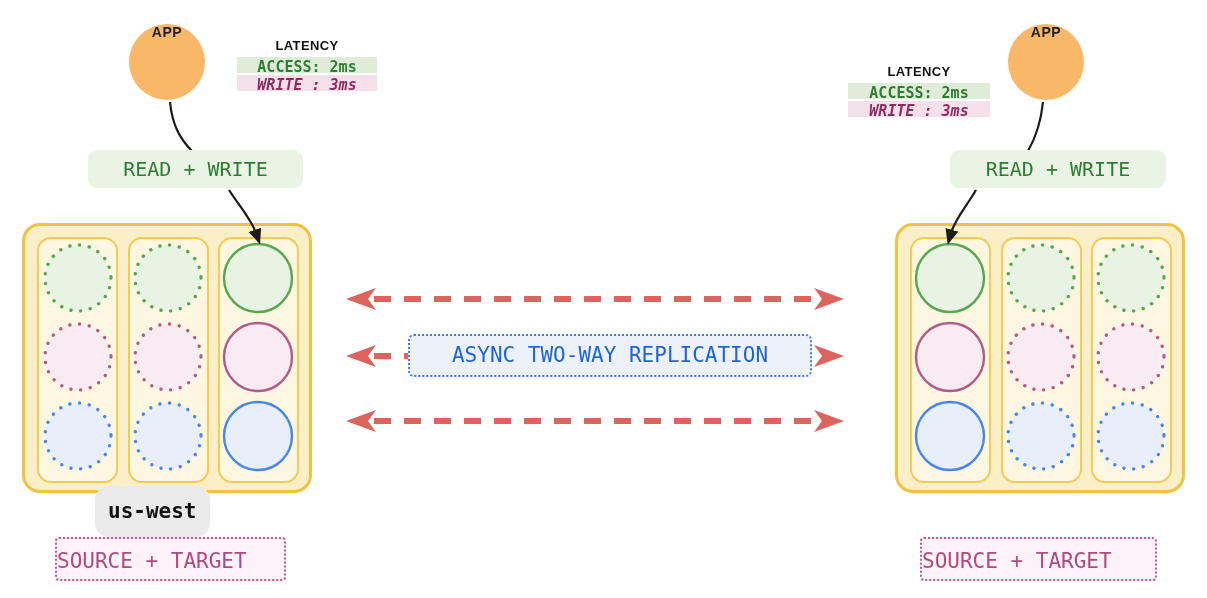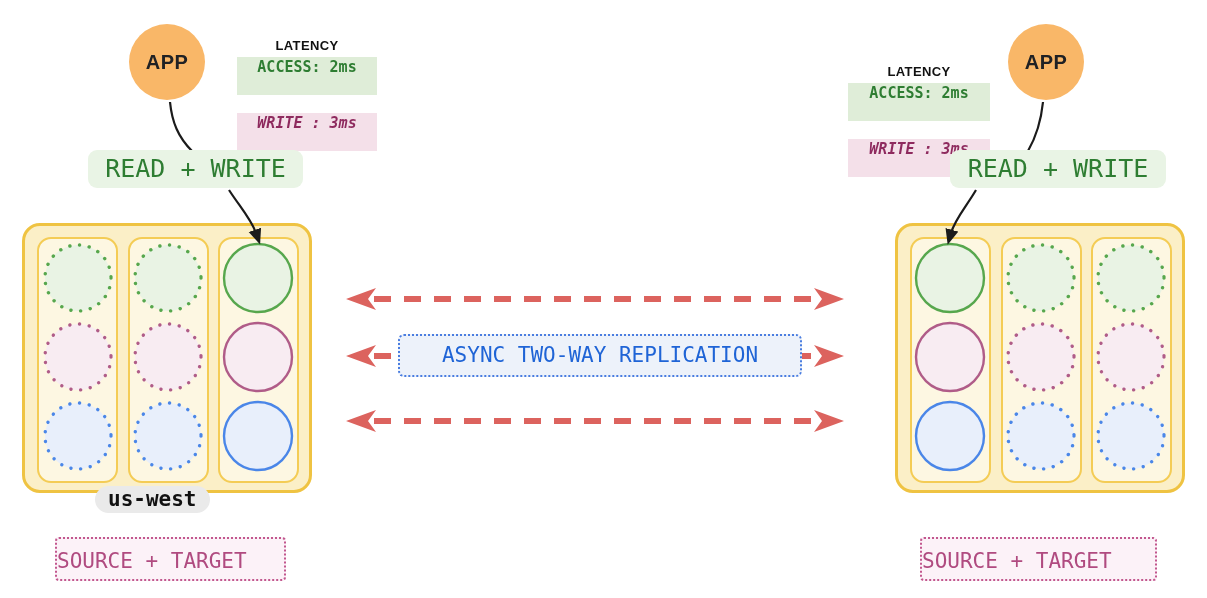--- a/index.html
+++ b/index.html
@@ -1,38 +1,38 @@
 <!DOCTYPE html>
 <html style="--color-app-circle: #F9B768; --color-green-text: #2E7D32; --color-green-pill-bg: #E9F4E5; --color-green-row-bg: #DFEDD8; --color-magenta-text: #8E2A5E; --color-magenta-row-bg: #F4E0E9; --color-cluster-fill: #FBEFC7; --color-cluster-border: #EFC342; --color-column-fill: #FDF7E2; --color-column-border: #F4CC55; --color-circle-green: #57A74D; --color-circle-green-fill: #E9F3E4; --color-circle-pink: #B05C88; --color-circle-pink-fill: #F8ECF2; --color-circle-blue: #4A86E8; --color-circle-blue-fill: #E8EFFB; --color-arrow-red: #DC635E; --color-replication-text: #1F64D6; --color-replication-bg: #EDF2FA; --color-replication-border: #4A7DE0; --color-role-text: #B04B80; --color-role-border: #C2578E; --color-role-bg: #FCF2F8; --color-region-pill-bg: #EAEAEA; --color-ink: #1B1B1B;"><head>
 <meta charset="utf-8">
 <title>ASYNC TWO-WAY REPLICATION</title>
 <style>
   html,body{margin:0;padding:0;background:#ffffff;}
   .canvas{position:relative;width:1207px;height:598px;background:#ffffff;overflow:hidden;
           font-family:"DejaVu Sans Mono","Liberation Mono",monospace;}
 
   .app-circle{position:absolute;width:76px;height:76px;border-radius:50%;
-    background:var(--color-app-circle);display:flex;align-items:center;justify-content:center;
-    font-family:"Liberation Sans",sans-serif;font-weight:bold;font-size:20px;letter-spacing:.5px;
+    background:var(--color-app-circle);display:flex;align-items:flex-start;justify-content:center;
+    font-family:"Liberation Sans",sans-serif;font-weight:bold;font-size:14px;letter-spacing:.5px;
     color:#202124;z-index:3;}
   .app-circle.west{left:129px;top:24px;}
   .app-circle.east{left:1008px;top:24px;}
 
   .latency{position:absolute;z-index:3;text-align:center;}
   .latency.west{left:237px;top:38px;width:140px;}
   .latency.east{left:848px;top:64px;width:142px;}
   .latency-title{font-family:"Liberation Sans",sans-serif;font-weight:bold;font-size:13px;
     letter-spacing:.4px;color:#111;margin-bottom:4px;}
-  .latency-row{height:38px;line-height:21px;font-size:15px;font-weight:bold;margin-bottom:18px;}
+  .latency-row{height:16px;line-height:21px;font-size:15px;font-weight:bold;margin-bottom:2px;}
   .latency-row.access{background:var(--color-green-row-bg);color:var(--color-green-text);}
   .latency-row.write{background:var(--color-magenta-row-bg);color:var(--color-magenta-text);font-style:italic;}
 
   .action-pill{position:absolute;height:38px;line-height:38px;text-align:center;
     background:var(--color-green-pill-bg);color:var(--color-green-text);
-    font-size:25px;font-weight:500;border-radius:9px;z-index:3;}
+    font-size:20px;font-weight:500;border-radius:9px;z-index:3;}
   .action-pill.west{left:88px;top:150px;width:215px;}
   .action-pill.east{left:950px;top:150px;width:216px;}
 
   .cluster{position:absolute;width:290px;height:270px;border:3px solid var(--color-cluster-border);
     background:var(--color-cluster-fill);border-radius:18px;z-index:1;box-sizing:border-box;}
   .cluster.west{left:22px;top:223px;}
   .cluster.east{left:895px;top:223px;}
   .db-col{position:absolute;top:11px;width:81px;height:246px;box-sizing:border-box;
     border:2px solid var(--color-column-border);background:var(--color-column-fill);border-radius:14px;}
   .db-col.c1{left:12px}.db-col.c2{left:103px}.db-col.c3{left:193px}
@@ -41,33 +41,33 @@
   .curve{fill:none;stroke:var(--color-ink);stroke-width:2.2px;}
   .red-dash{stroke:var(--color-arrow-red);stroke-width:6px;stroke-dasharray:17 13;fill:none;}
   .red-fill{fill:var(--color-arrow-red);}
   .black-head{fill:var(--color-ink);}
   .circ{stroke-width:2.4px;}
   .circ.dotted{stroke-width:3.4px;stroke-dasharray:0.1 9.7;stroke-linecap:round;}
   .circ.g{stroke:var(--color-circle-green);fill:var(--color-circle-green-fill);}
   .circ.p{stroke:var(--color-circle-pink);fill:var(--color-circle-pink-fill);}
   .circ.b{stroke:var(--color-circle-blue);fill:var(--color-circle-blue-fill);}
 
-  .region-pill{position:absolute;top:486px;height:27px;line-height:27px;padding:0 13px;
+  .region-pill{position:absolute;top:486px;height:27px;line-height:27px;padding:12px 13px;
     background:var(--color-region-pill-bg);border-radius:14px;font-weight:bold;font-size:21px;
     color:#111;z-index:3;}
   .region-pill.west{left:95px;}
   .region-pill.east{left:993px;}
 
   .role-box{position:absolute;top:537px;height:44px;line-height:44px;text-align:left;
     border:2px dotted var(--color-role-border);background:var(--color-role-bg);
     color:var(--color-role-text);font-size:21px;border-radius:4px;z-index:3;box-sizing:border-box;}
   .role-box.west{left:55px;width:231px;}
   .role-box.east{left:920px;width:237px;}
 
-  .replication-box{position:absolute;left:398px;top:334px;width:404px;height:43px;line-height:39px;
+  .replication-box{position:absolute;left:408px;top:334px;width:404px;height:43px;line-height:39px;
     text-align:center;border:2px dotted var(--color-replication-border);
     background:var(--color-replication-bg);color:var(--color-replication-text);
     font-size:21px;border-radius:6px;z-index:3;box-sizing:border-box;}
 </style>
 </head>
 <body>
 
 <div class="canvas">
 
   <div class="cluster west">

